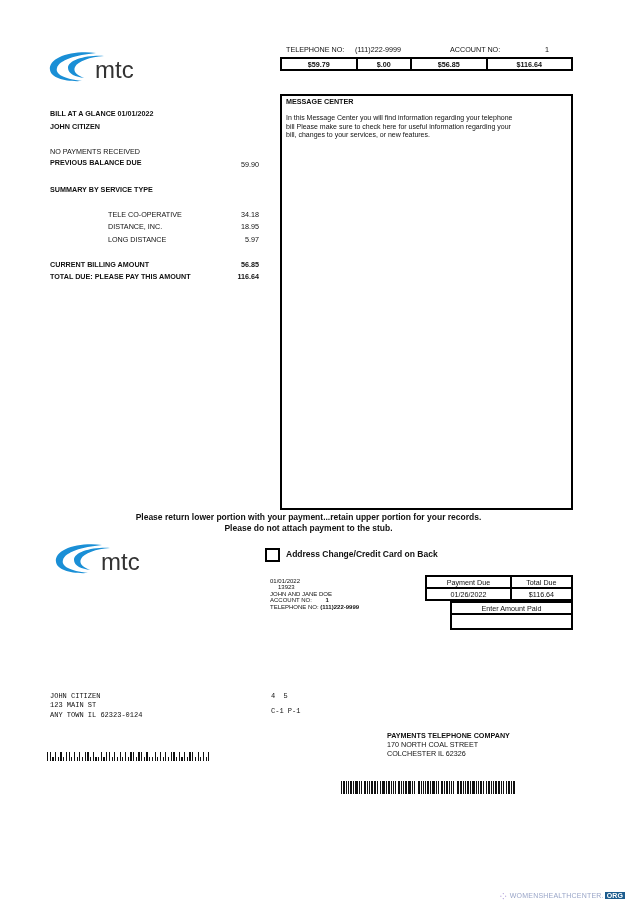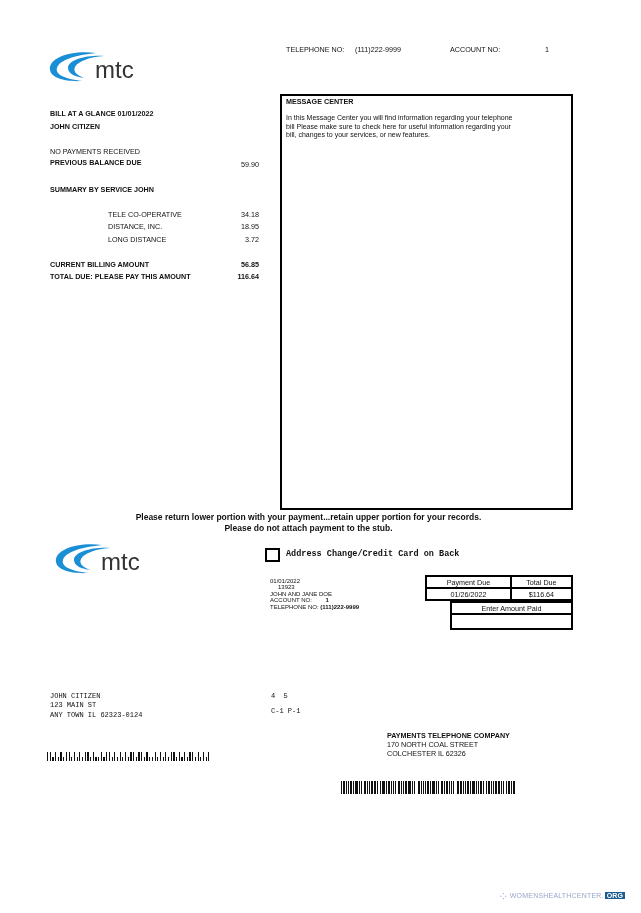--- a/index.html
+++ b/index.html
@@ -17,21 +17,21 @@
   table.tb td { border: 2px solid #000; text-align: center; height: 12px; padding: 0 2px; }
   table.tb td.hd { font-weight: bold; }
 
   .msg-box { position: absolute; left: 280px; top: 94px; width: 293px; height: 416px; border: 2px solid #000; }
   .msg-title { position: absolute; left: 4px; top: 1px; font-size: 7.2px; font-weight: bold; }
   .msg-body { position: absolute; left: 4px; top: 18px; width: 230px; font-size: 7px; line-height: 8.6px; }
 
   .notice { position: absolute; left: 0; width: 641px; text-align: center; font-size: 8.5px; font-weight: bold; }
 
   .checkbox { position: absolute; left: 265px; top: 548px; width: 15px; height: 14px; border: 2px solid #000; }
-  .addr-change { position: absolute; left: 286px; top: 549px; font-size: 8.5px; font-weight: bold; font-family: Liberation Mono, monospace; }
+  .addr-change { position: absolute; left: 286px; top: 549px; font-size: 8.5px; font-weight: bold; }
 
   .stub-info { position: absolute; left: 270px; top: 578px; font-size: 6px; line-height: 6.4px; }
 
   .mono { font-family: "Liberation Mono", monospace; font-size: 7px; line-height: 9.4px; }
 
   .barcode { position: absolute; display: flex; align-items: flex-end; }
   .barcode span { display: block; background: #111; margin-right: 1.7px; }
 
   .wm { position: absolute; left: 500px; top: 890px; font-size: 7px; color: #9aa6c8; letter-spacing: 0.2px; display: flex; align-items: center; }
   .wm .org { background: #1c5c8e; color: #fff; font-weight: bold; padding: 0 2px; margin-left: 1px; }
@@ -47,36 +47,42 @@
   </svg>
 </div>
 
 <div class="abs small" style="left:286px; top:45px;">TELEPHONE NO:</div>
 <div class="abs small" style="left:355px; top:45px;">(111)222-9999</div>
 <div class="abs small" style="left:450px; top:45px;">ACCOUNT NO:</div>
 <div class="abs small" style="left:545px; top:45px;">1</div>
 
 <table class="tb" style="left:280px; top:57px; width:293px;">
   <tbody>
+  <tr>
+    <td class="hd">$59.79</td>
+    <td class="hd">$.00</td>
+    <td class="hd">$56.85</td>
+    <td class="hd">$116.64</td>
+  </tr>
 </tbody>
   </table>
 
 <div class="summary-row b" style="left:50px; top:109px;">BILL AT A GLANCE 01/01/2022</div>
 <div class="summary-row b" style="left:50px; top:122px;">JOHN CITIZEN</div>
 <div class="summary-row" style="left:50px; top:147px;">NO PAYMENTS RECEIVED</div>
 <div class="summary-row b" style="left:50px; top:158px;">PREVIOUS BALANCE DUE</div>
 <div class="val" style="left:209px; top:160px;">59.90</div>
-<div class="summary-row b" style="left:50px; top:185px;">SUMMARY BY SERVICE JOHN</div>
+<div class="summary-row b" style="left:50px; top:185px;">SUMMARY BY SERVICE TYPE</div>
 
 <div class="summary-row" style="left:108px; top:210px;">TELE CO-OPERATIVE</div>
 <div class="val" style="left:209px; top:210px;">34.18</div>
 <div class="summary-row" style="left:108px; top:222px;">DISTANCE, INC.</div>
 <div class="val" style="left:209px; top:222px;">18.95</div>
 <div class="summary-row" style="left:108px; top:235px;">LONG DISTANCE</div>
-<div class="val" style="left:209px; top:235px;">3.72</div>
+<div class="val" style="left:209px; top:235px;">5.97</div>
 
 <div class="summary-row b" style="left:50px; top:260px;">CURRENT BILLING AMOUNT</div>
 <div class="val b" style="left:209px; top:260px;">56.85</div>
 <div class="summary-row b" style="left:50px; top:272px;">TOTAL DUE: PLEASE PAY THIS AMOUNT</div>
 <div class="val b" style="left:209px; top:272px;">116.64</div>
 
 <div class="msg-box">
   <div class="msg-title">MESSAGE CENTER</div>
   <div class="msg-body">In this Message Center you will find information regarding your telephone bill Please make sure to check here for useful information regarding your bill, changes to your services, or new features.</div>
 </div>

